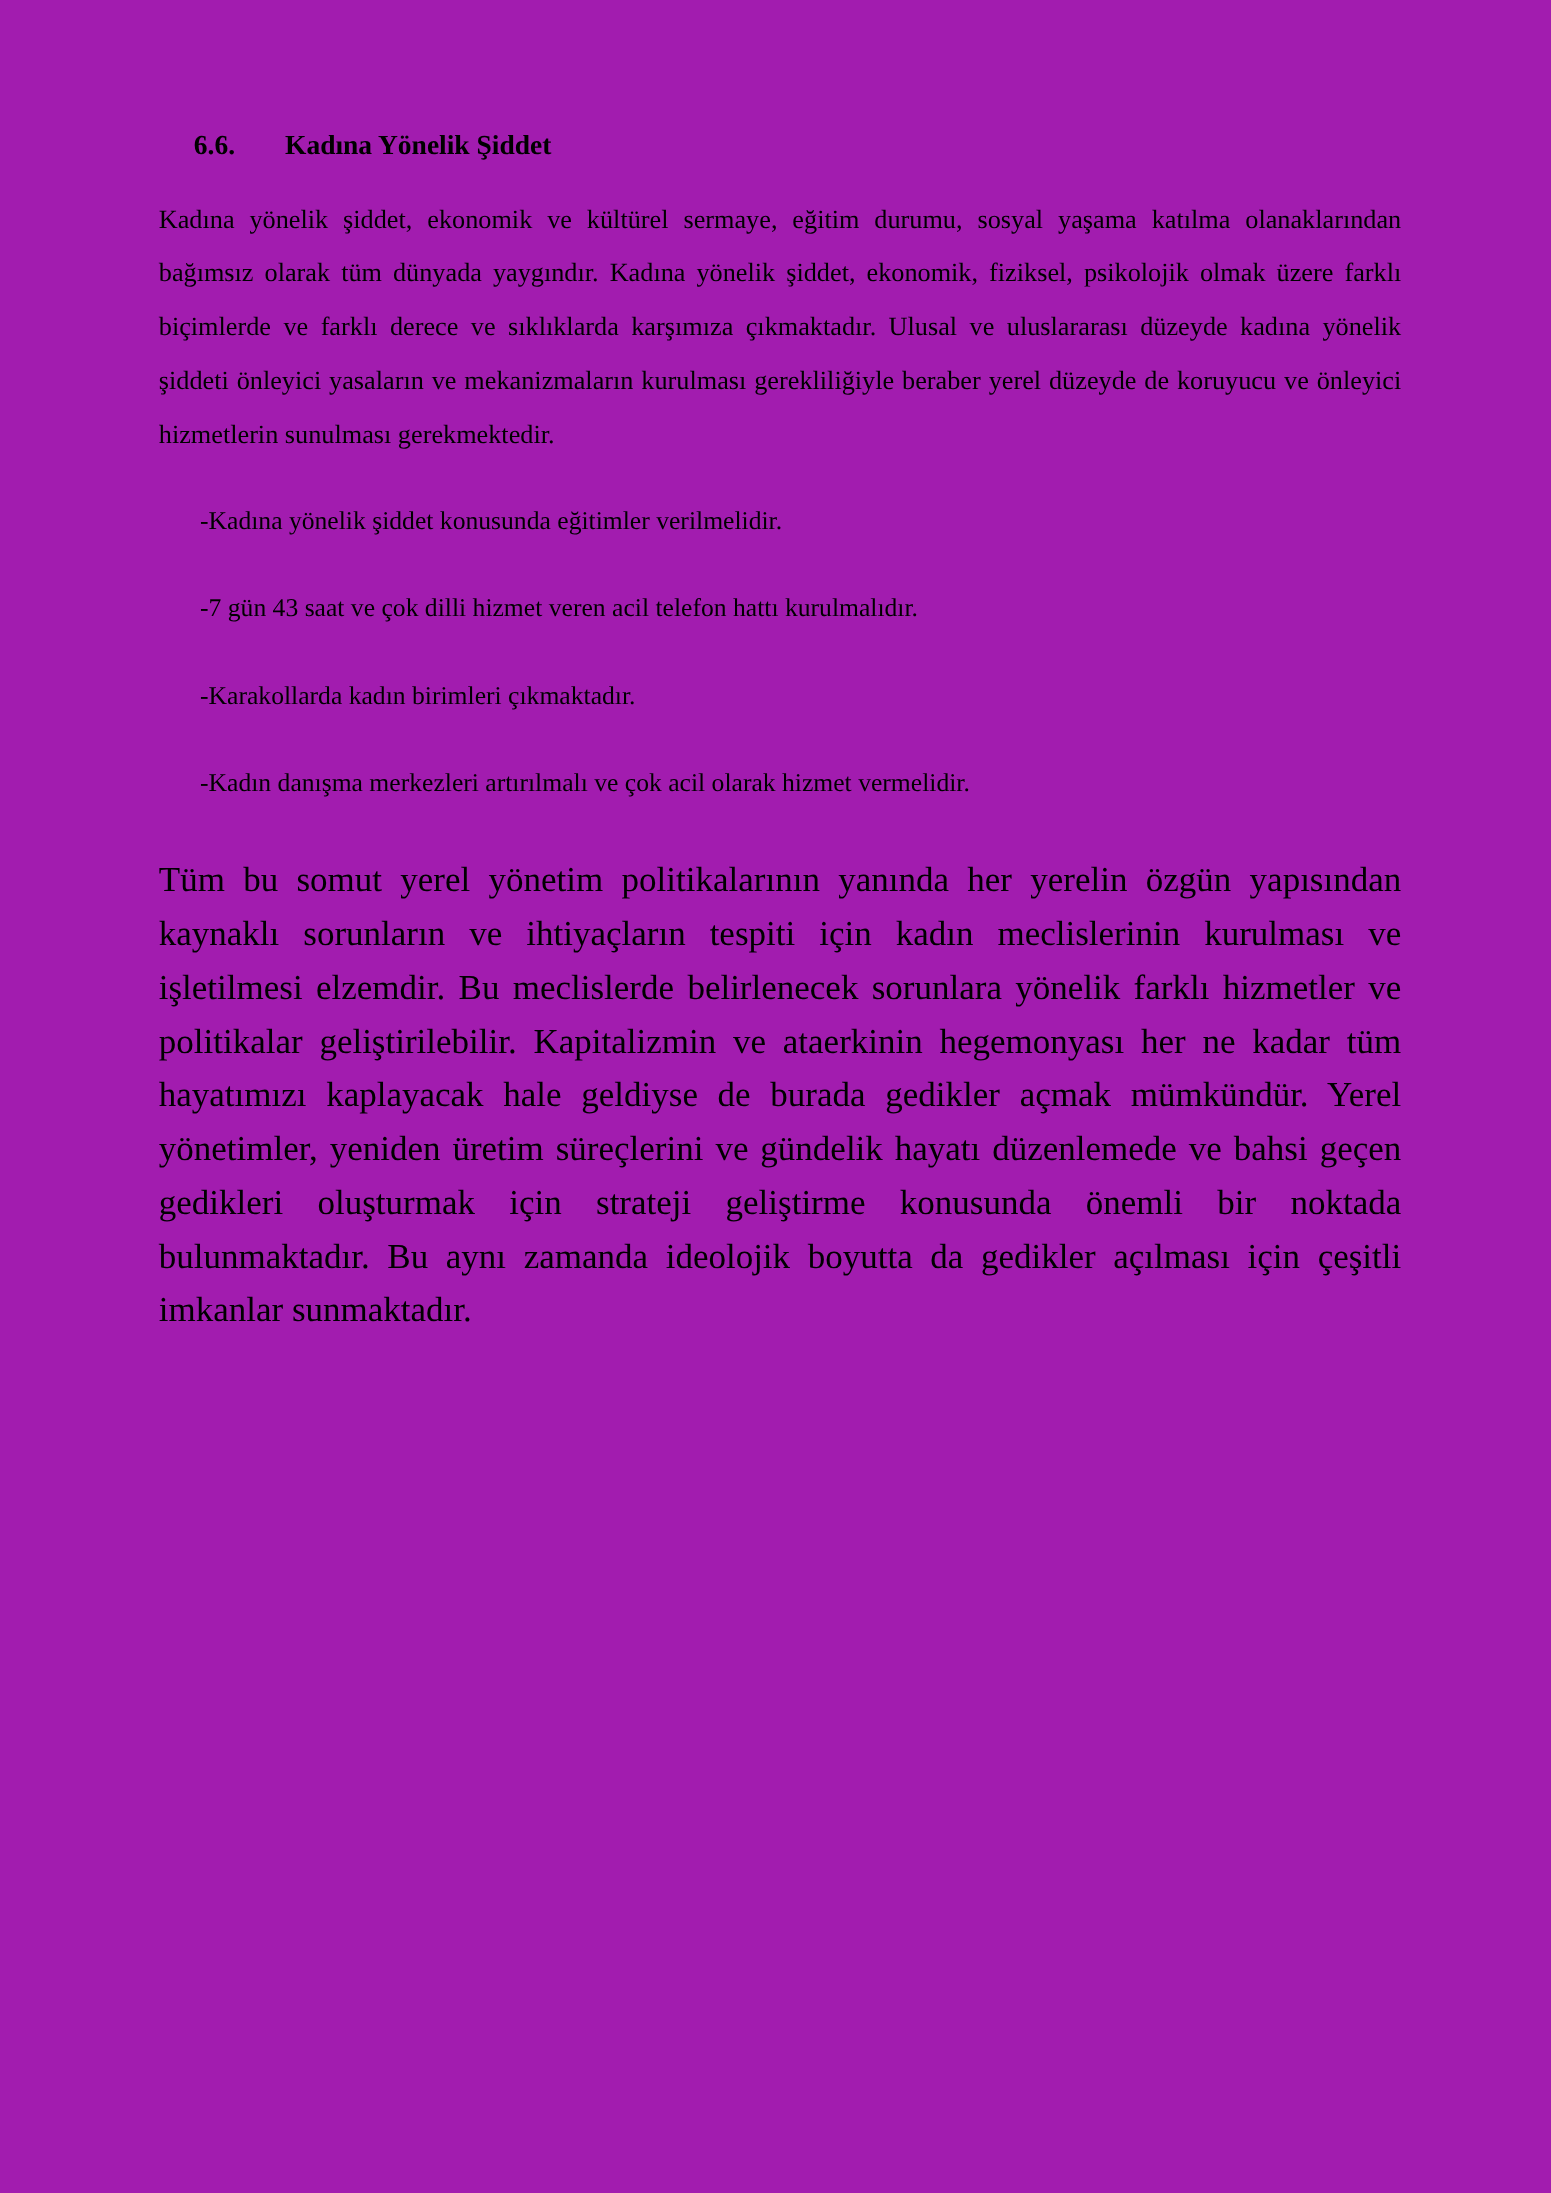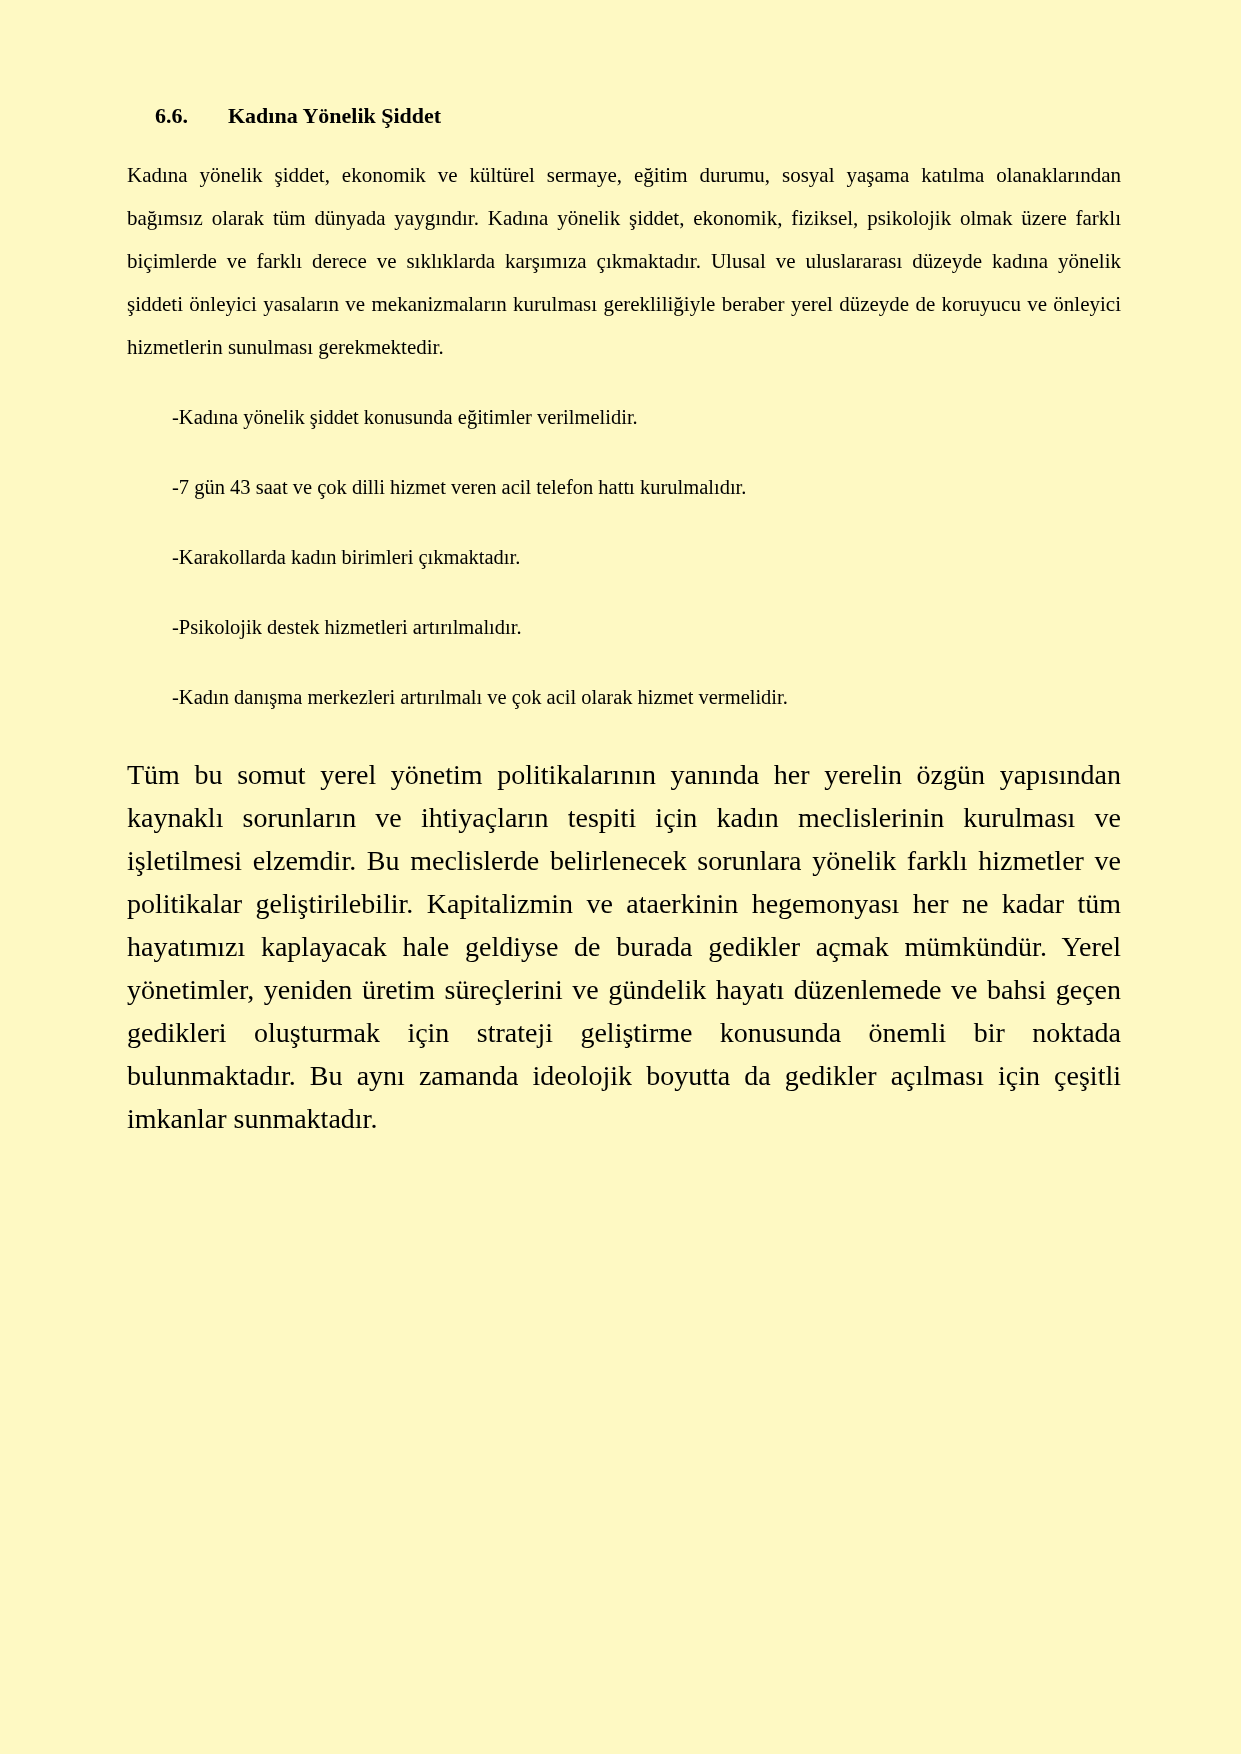--- a/index.html
+++ b/index.html
@@ -4,21 +4,21 @@
 <style>
   html, body {
     margin: 0;
     padding: 0;
     background: #ffffff;
   }
   .page {
     width: 1241px;
     min-height: 1754px;
     box-sizing: border-box;
-    background: #fef9c3;
+    background: #a21caf;
     color: #000000;
     padding: 102px 120px 100px 127px;
     font-family: "Liberation Serif", serif;
   }
   .doc-heading {
     font-size: 22px;
     font-weight: bold;
     margin: 0 0 0 28px;
     line-height: 28px;
   }
@@ -26,21 +26,21 @@
     display: inline-block;
     margin-right: 40px;
   }
   .body-par {
     font-size: 21px;
     line-height: 43px;
     text-align: justify;
     margin: 24px 0 0 0;
   }
   .bullet-list {
-    margin: 12px;
+    margin: 0;
   }
   .bullet-item {
     font-size: 20.5px;
     line-height: 43px;
     text-align: justify;
     margin: 27px 0 27px 33px;
   }
   .closing-par {
     font-size: 28px;
     line-height: 43px;
@@ -56,19 +56,18 @@
   <h1 class="doc-heading">
     <span class="heading-number">6.6.</span><span>Kadına Yönelik Şiddet</span>
   </h1>
 
   <p class="body-par">Kadına yönelik şiddet, ekonomik ve kültürel sermaye, eğitim durumu, sosyal yaşama katılma olanaklarından bağımsız olarak tüm dünyada yaygındır. Kadına yönelik şiddet, ekonomik, fiziksel, psikolojik olmak üzere farklı biçimlerde ve farklı derece ve sıklıklarda karşımıza çıkmaktadır. Ulusal ve uluslararası düzeyde kadına yönelik şiddeti önleyici yasaların ve mekanizmaların kurulması gerekliliğiyle beraber yerel düzeyde de koruyucu ve önleyici hizmetlerin sunulması gerekmektedir.</p>
 
   <div class="bullet-list">
     <p class="bullet-item">-Kadına yönelik şiddet konusunda eğitimler verilmelidir.</p>
     <p class="bullet-item">-7 gün 43 saat ve çok dilli hizmet veren acil telefon hattı kurulmalıdır.</p>
     <p class="bullet-item">-Karakollarda kadın birimleri çıkmaktadır.</p>
-    <p class="bullet-item">-Psikolojik destek hizmetleri artırılmalıdır.</p>
     <p class="bullet-item">-Kadın danışma merkezleri artırılmalı ve çok acil olarak hizmet vermelidir.</p>
   </div>
 
   <p class="closing-par">Tüm bu somut yerel yönetim politikalarının yanında her yerelin özgün yapısından kaynaklı sorunların ve ihtiyaçların tespiti için kadın meclislerinin kurulması ve işletilmesi elzemdir. Bu meclislerde belirlenecek sorunlara yönelik farklı hizmetler ve politikalar geliştirilebilir. Kapitalizmin ve ataerkinin hegemonyası her ne kadar tüm hayatımızı kaplayacak hale geldiyse de burada gedikler açmak mümkündür. Yerel yönetimler, yeniden üretim süreçlerini ve gündelik hayatı düzenlemede ve bahsi geçen gedikleri oluşturmak için strateji geliştirme konusunda önemli bir noktada bulunmaktadır. Bu aynı zamanda ideolojik boyutta da gedikler açılması için çeşitli imkanlar sunmaktadır.</p>
 
 </div>
 
 </body></html>

